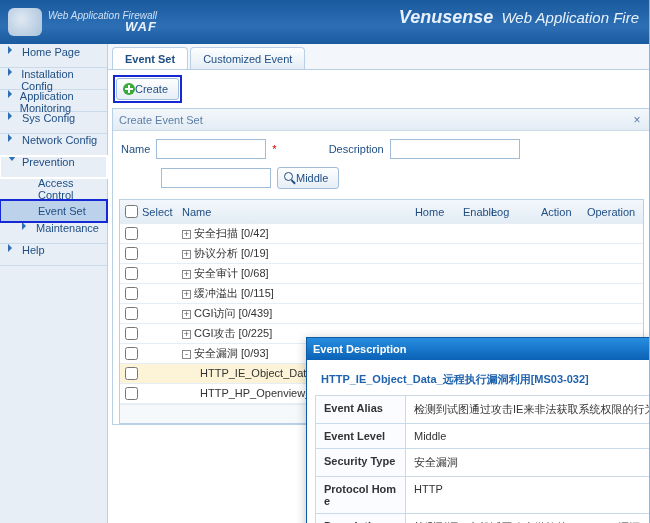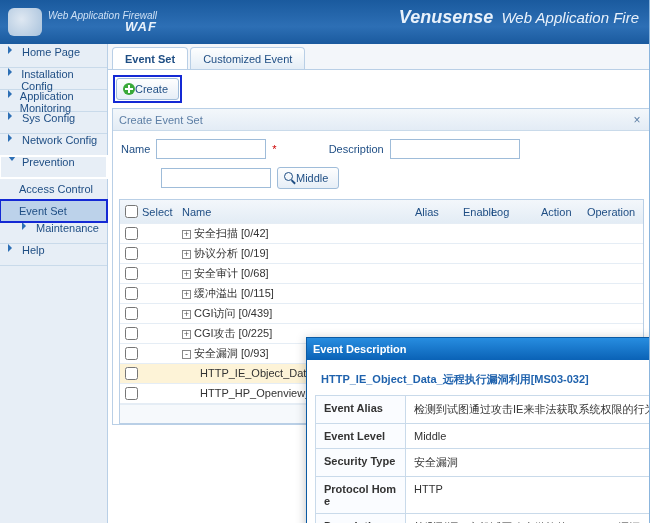--- a/index.html
+++ b/index.html
@@ -12,21 +12,21 @@
   .logo-text .waf{font-size:13px;font-style:italic;font-weight:bold;letter-spacing:1px;color:#e8f1fb;display:block;text-align:right;margin-top:-2px}
   .brand{position:absolute;right:10px;top:7px;font-style:italic;font-size:15px;white-space:nowrap;color:#e8f1fb}
   .brand b{font-size:18px;font-weight:bold;margin-right:4px}
   
   .cols{display:flex;height:calc(100% - 40px)}
   .sidebar{width:135px;background:#e7eef6;border-right:1px solid #b9cfe6;padding-top:2px}
   .side-item{display:flex;align-items:flex-start;height:22px;padding:0 8px;border-bottom:1px solid #c9daea;color:#1f4e84;cursor:pointer}
   .side-item .arw{width:8px;height:8px;margin-right:6px}
   .side-item .arw:before{content:"";display:block;width:0;height:0;border-left:4px solid #2d6fb5;border-top:4px solid transparent;border-bottom:4px solid transparent}
   .side-item.exp .arw:before{border-left:4px solid transparent;border-right:4px solid transparent;border-top:5px solid #2d6fb5;border-bottom:none}
-  .side-sub{padding-left:19px;height:22px;display:flex;align-items:center;border-bottom:1px solid #c9daea;color:#1f4e84;cursor:pointer}
+  .side-sub{padding-left:38px;height:22px;display:flex;align-items:center;border-bottom:1px solid #c9daea;color:#1f4e84;cursor:pointer}
   .side-sub.sel{background:#bcd2ea}
   .hl-blue{outline:2px solid #1429d4;outline-offset:-1px}
   .wh-box{outline:2px solid #ffffff;outline-offset:-1px}
   
   .main{flex:1;position:relative;background:#fff}
   .tabs{height:26px;display:flex;align-items:flex-end;border-bottom:1px solid #b9cfe6;background:#f3f6fa;padding-left:4px;gap:2px}
   .tab{height:22px;padding:0 12px;border:1px solid #b9cfe6;border-bottom:none;border-radius:4px 4px 0 0;background:linear-gradient(#fdfefe,#e4edf6);display:flex;align-items:center;color:#1f4e84;cursor:pointer}
   .tab.active{background:#fff;font-weight:bold}
   .toolbar{padding:6px 6px}
   .btn{display:inline-flex;align-items:center;height:22px;padding:0 10px 0 6px;background:linear-gradient(#fefefe,#e6eef7);border:1px solid #9fbcd9;border-radius:3px;color:#1f4e84;cursor:pointer;}
@@ -175,21 +175,21 @@
           </span>
         </div>
 
         <div class="grid">
           <div class="grow grid-hd">
             <div class="c-chk">
                 <input type="checkbox" style="">
               </div>
             <div class="c-sel">Select</div>
             <div class="c-name">Name</div>
-            <div class="c-level">Alias</div>
+            <div class="c-level">Home</div>
             <div class="c-enable">Enable</div>
             <div class="c-log">Log</div>
             <div class="c-action">Action</div>
             <div class="c-op">Operation</div>
           </div>
 
           <div id="grid-body">
               <div class="grow">
                 <div class="c-chk">
                   <input type="checkbox" style="">

